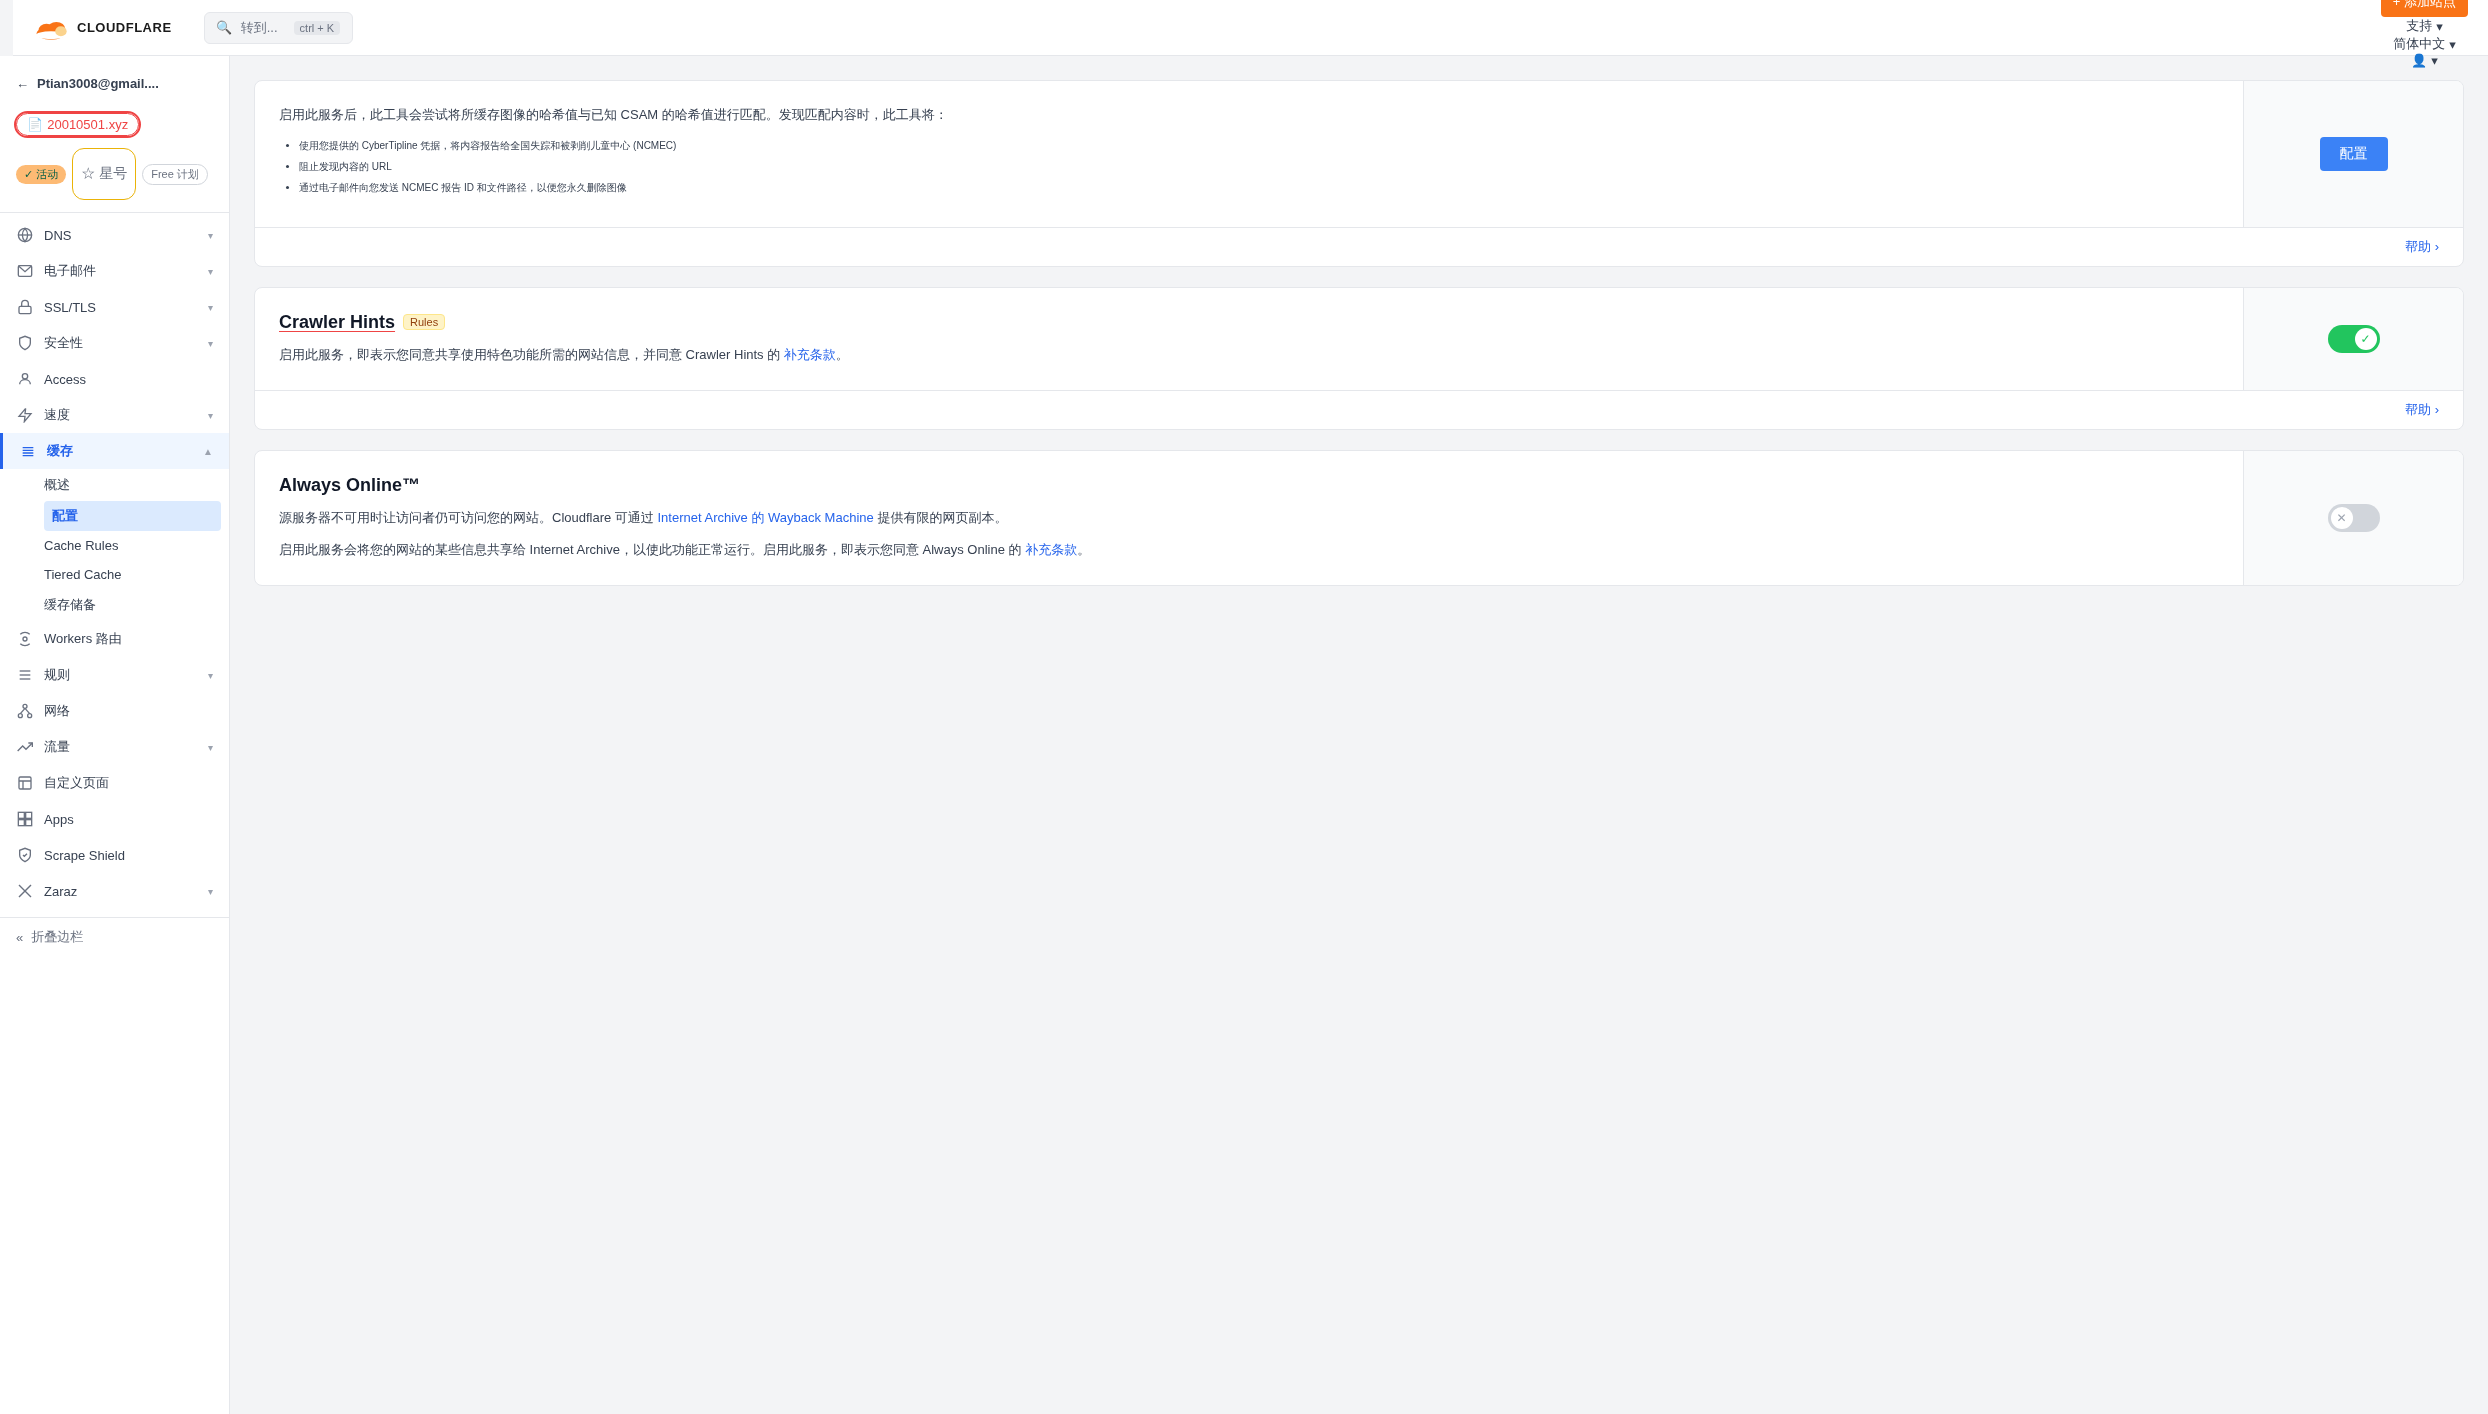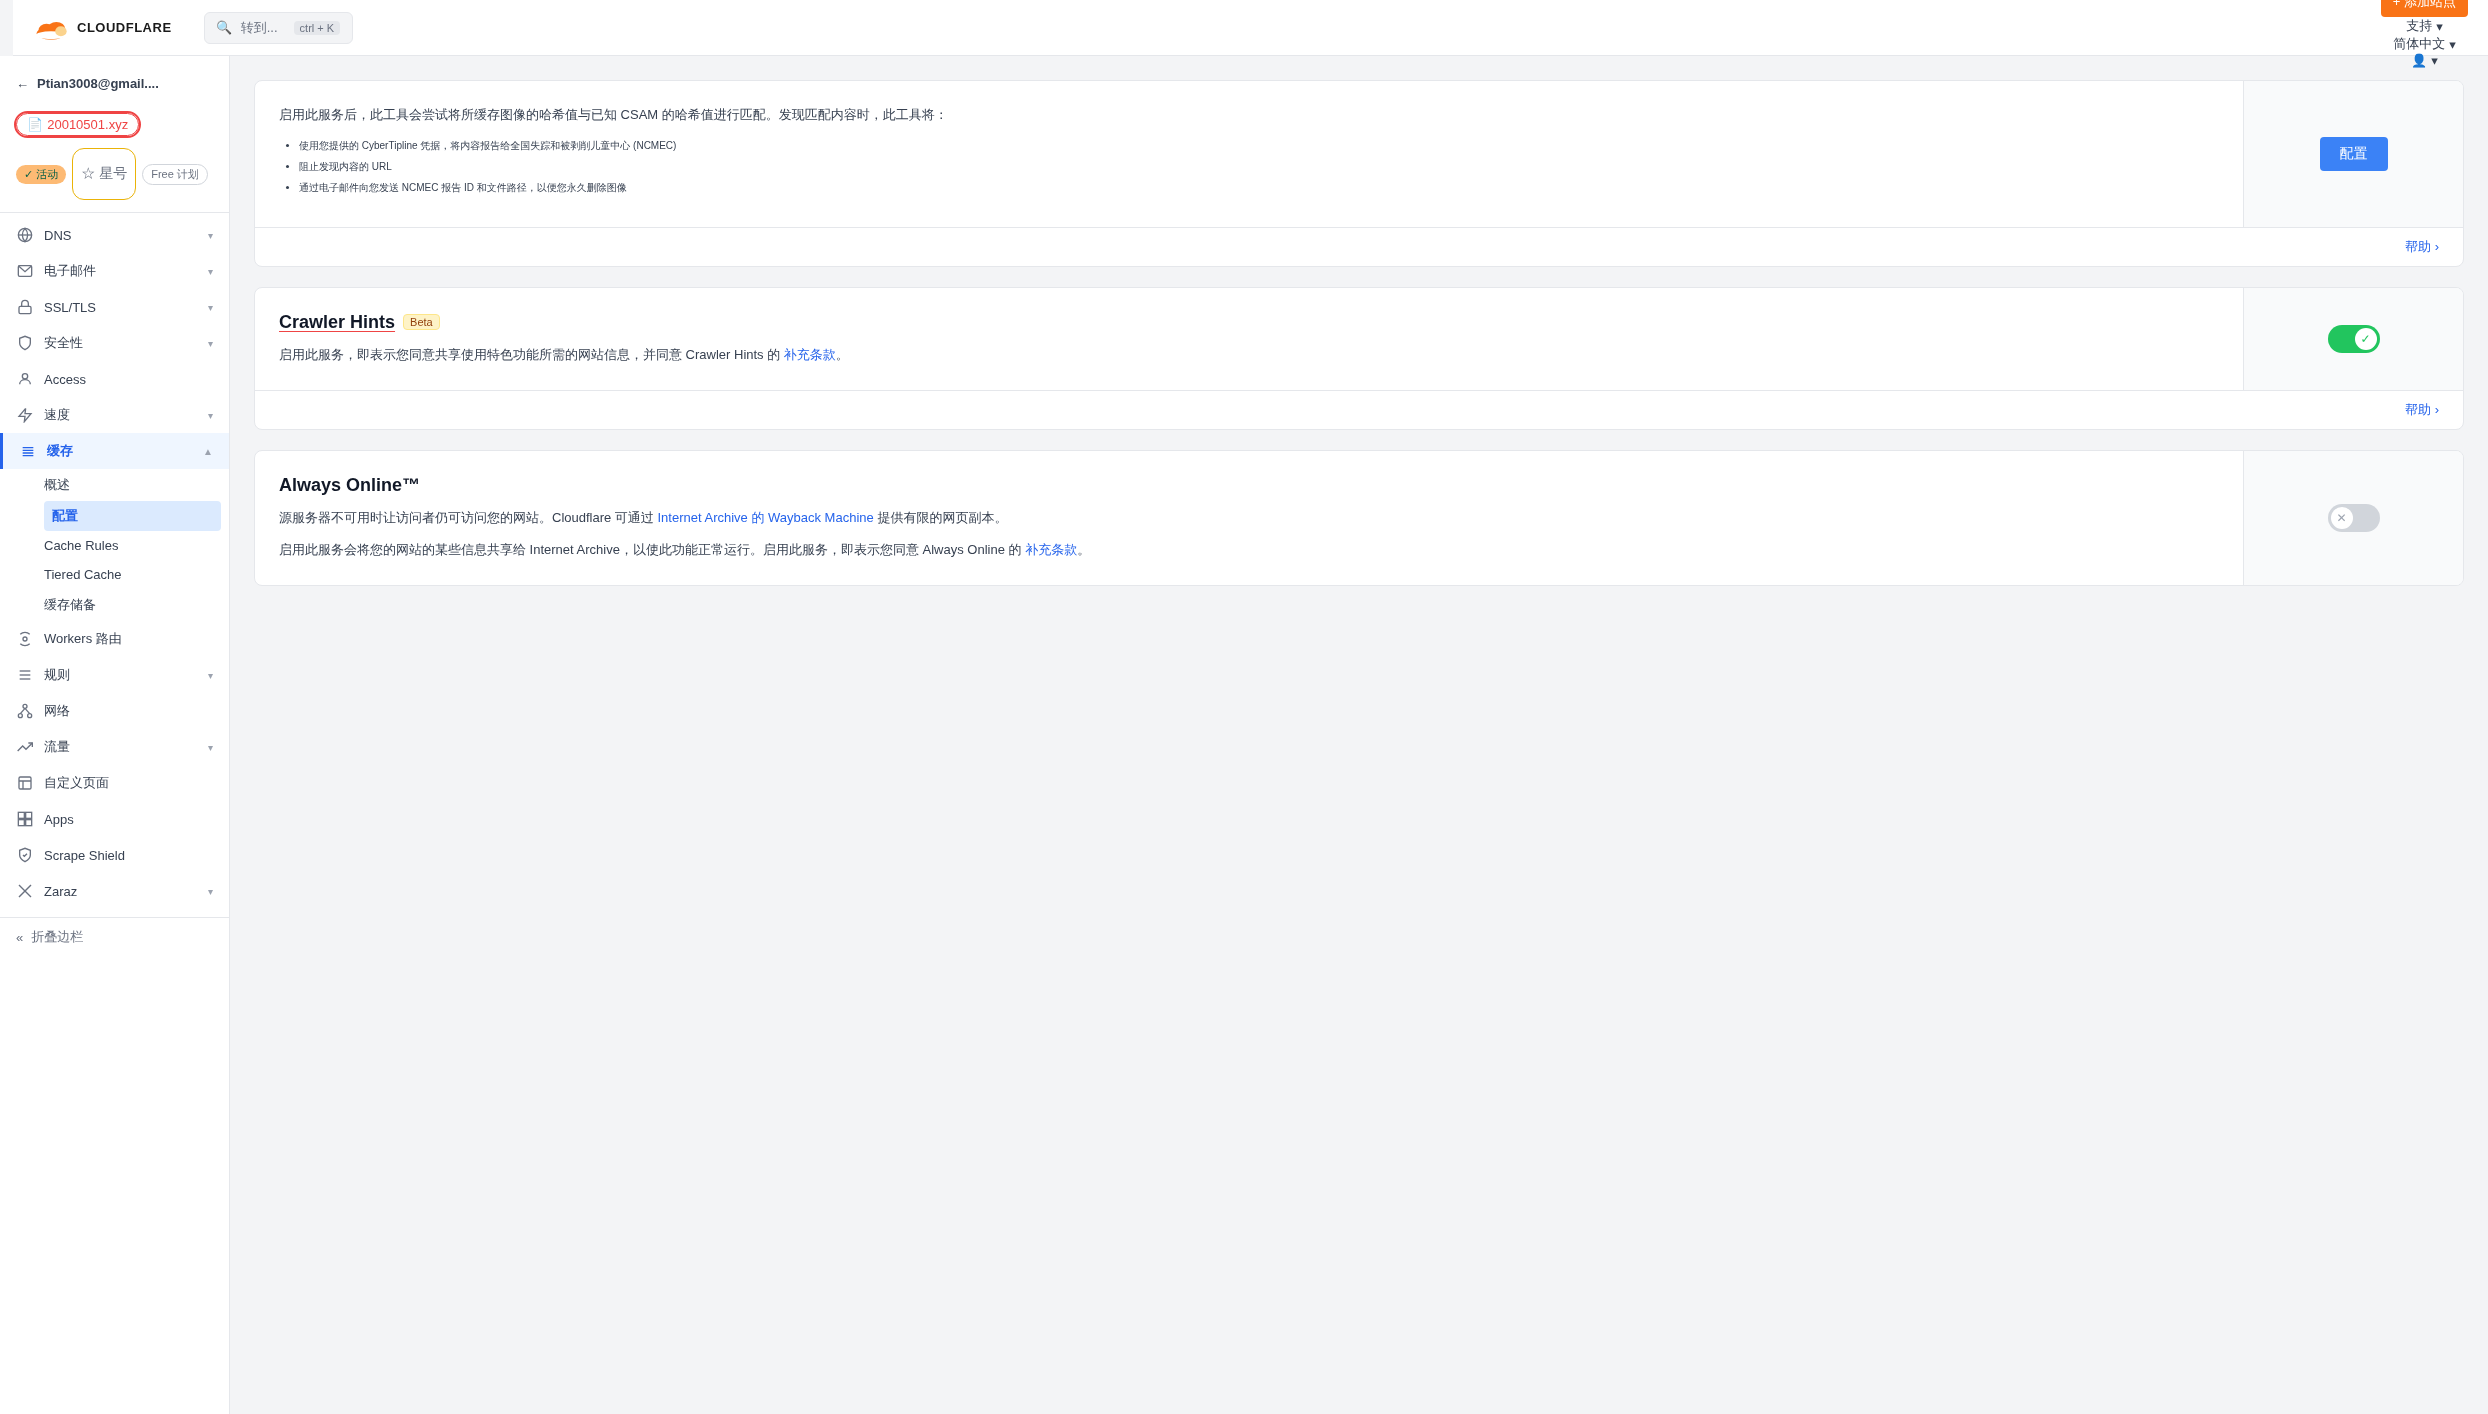--- a/index.html
+++ b/index.html
@@ -427,21 +427,21 @@
       <div class="card-footer">
         <a class="help-link">帮助 ›</a>
       </div>
     </div>
 
     <div class="card">
       <div class="card-body">
         <div class="card-left">
           <div class="card-title">
             <span style="text-decoration: underline; text-decoration-color: #ef4444; text-underline-offset: 3px;">Crawler Hints</span>
-            <span class="beta-badge">Beta</span>
+            <span class="beta-badge">Rules</span>
           </div>
           <p class="card-note">
             <span>启用此服务，即表示您同意共享使用特色功能所需的网站信息，并同意 Crawler Hints 的 </span><a class="card-link">补充条款</a><span>。</span>
           </p>
         </div>
         <div class="card-right">
           <div class="toggle-container">
             <div class="toggle on">
               <div class="toggle-knob">✓</div>
             </div>

